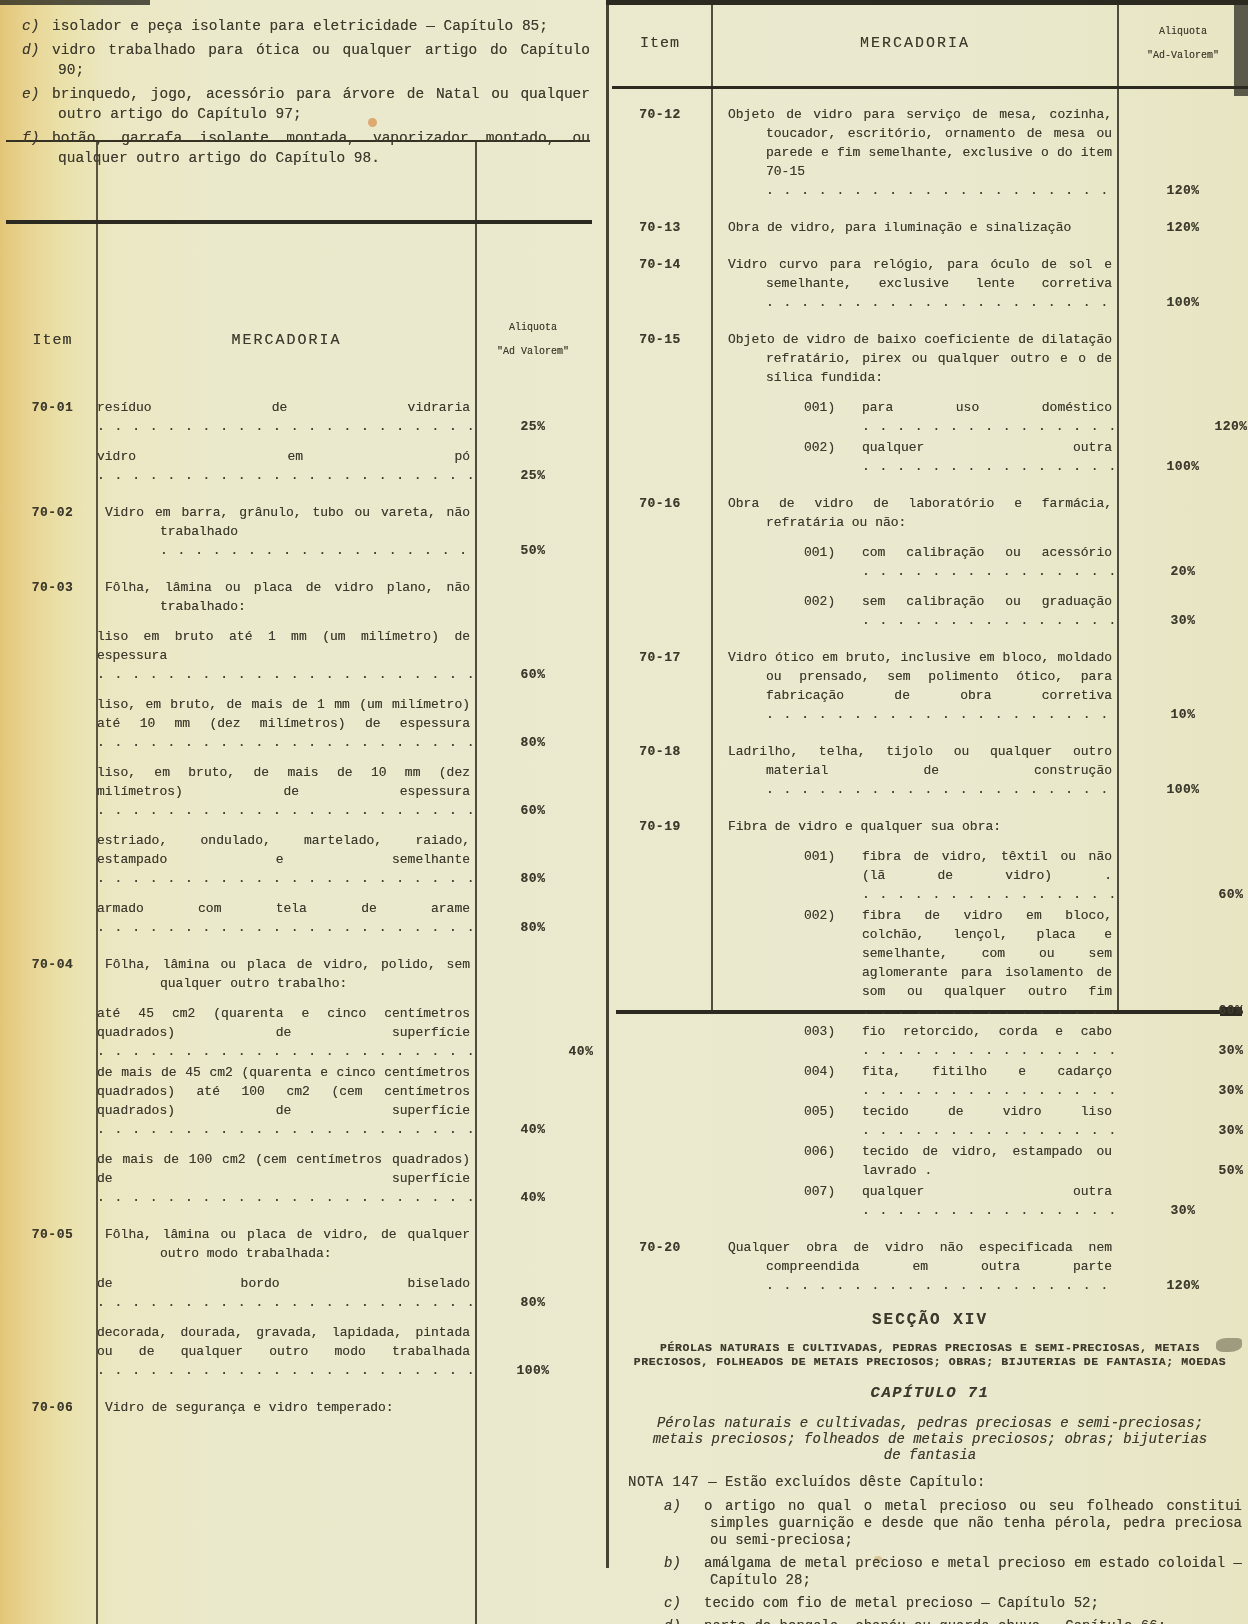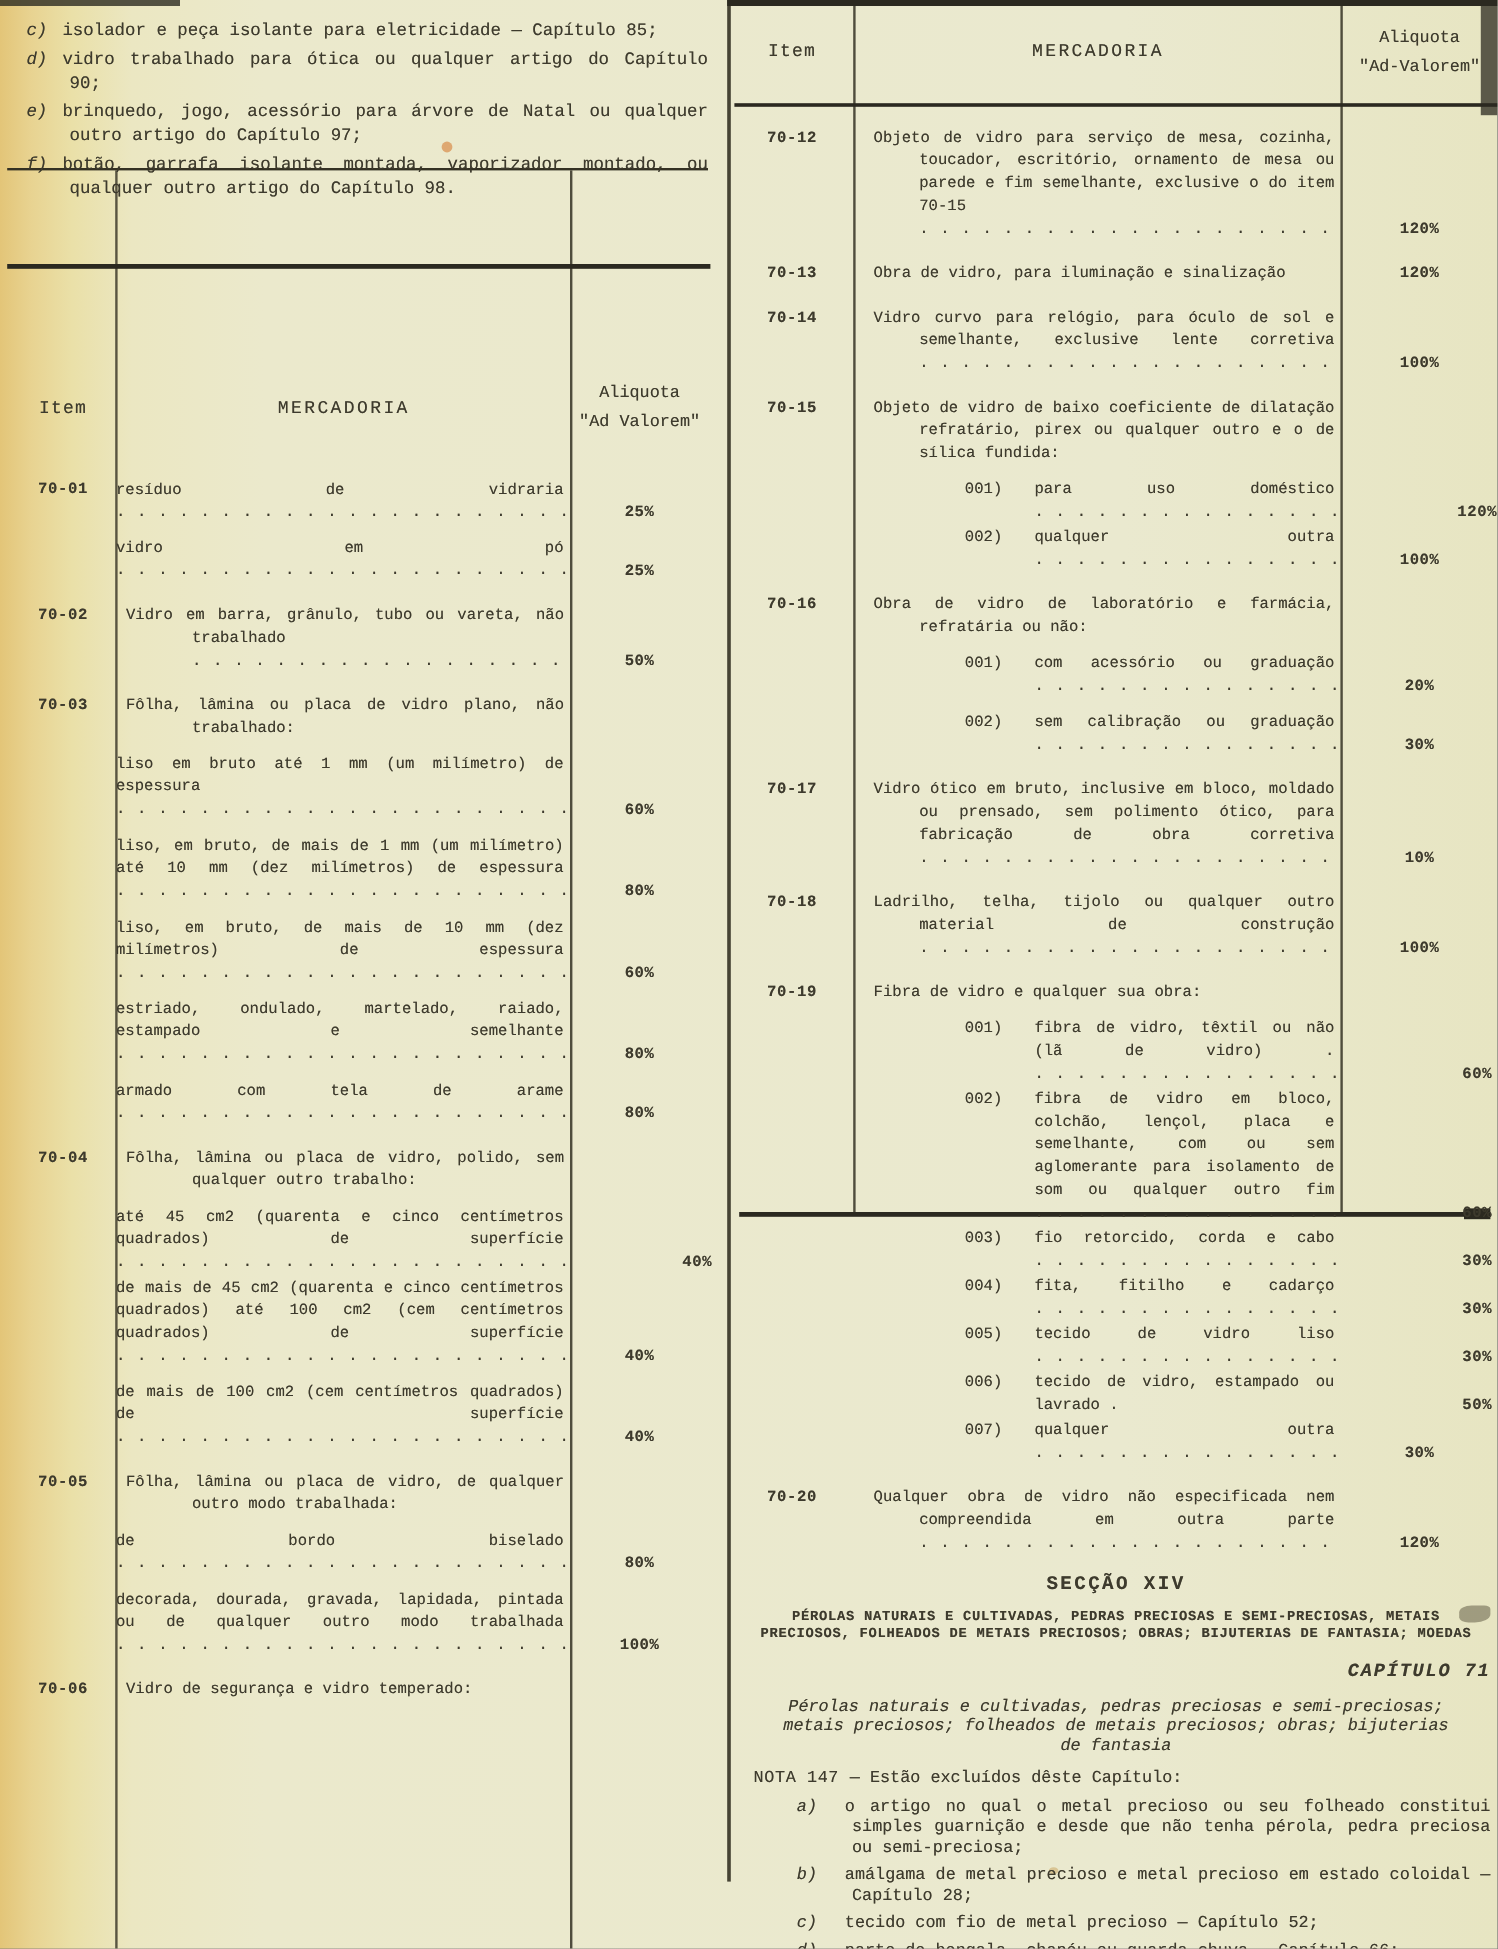--- a/index.html
+++ b/index.html
@@ -44,21 +44,21 @@
   .intro { list-style:none; padding:6px 0 0 14px; font-size:14.5px; line-height:20px; }
   .intro li { padding-left:36px; text-indent:-36px; margin-bottom:4px; text-align:justify; }
   .intro .ilab { font-style:italic; display:inline-block; width:30px; text-indent:0; }
 
   
   .thead { display:grid; font-size:15px; }
   .lt .thead { grid-template-columns:89px 379px 114px; height:80px; margin-top:132px; }
   .rt .thead { grid-template-columns:104px 406px 130px; height:87px; }
   .thead .h-item { align-self:center; text-align:center; letter-spacing:1px; }
   .thead .h-merc { align-self:center; text-align:center; letter-spacing:2px; }
-  .thead .h-ali  { align-self:center; text-align:center; font-size:14px; line-height:24px; }
+  .thead .h-ali  { align-self:center; text-align:center; font-size:10px; line-height:24px; }
   .tbody { font-size:13px; line-height:19px; }
 
   .trow { display:grid; margin-top:18px; }
   .lt .trow { grid-template-columns:89px 493px; }
   .rt .trow { grid-template-columns:104px 536px; }
   .titem { font-weight:700; letter-spacing:.5px; text-align:center; padding-top:0; }
   .tdesc {}
 
   .entry { display:grid; margin-bottom:11px; }
   .lt .entry { grid-template-columns:379px 114px; }
@@ -76,21 +76,21 @@
   .etext.dotted::after {
     content:" . . . . . . . . . . . . . . . . . . . . . . . . . . . . . . . . . . . . . . . . . . . . . . . . . . . . . . . . . . . . . . . . . . . . . . . . . . . .";
     white-space:nowrap; letter-spacing:1px;
   }
   .rate { align-self:end; text-align:center; font-weight:700; letter-spacing:.5px; padding-bottom:0; }
 
   
   .section { padding:0 6px 0 10px; }
   .sec-title { text-align:center; margin-top:16px; font-size:16px; font-weight:700; letter-spacing:2px; }
   .sec-sub { text-align:center; margin:12px auto 0; width:600px; font-size:11.5px; line-height:14px; font-weight:700; letter-spacing:.6px; }
-  .sec-chap { text-align:right; margin-top:15px; font-size:15.5px; font-weight:700; font-style:italic; letter-spacing:1.5px; }
+  .sec-chap { text-align:center; margin-top:15px; font-size:15.5px; font-weight:700; font-style:italic; letter-spacing:1.5px; }
   .sec-chapdesc { text-align:center; margin:13px auto 0; width:560px; font-style:italic; font-size:14px; line-height:16px; }
   .notes { margin-top:11px; font-size:14px; line-height:17px; }
   .nota { margin-top:9px; text-align:justify; padding-left:34px; text-indent:-24px; }
   .nota .nlabel { letter-spacing:.5px; }
   .nlist { margin-top:7px; }
   .nitem { padding-left:92px; text-indent:-46px; text-align:justify; margin-top:6px; }
   .nitem .nlab { display:inline-block; width:40px; text-indent:0; font-style:italic; }
 </style>
 </head>
 <body>
@@ -290,21 +290,21 @@
             </div>
           </div>
           <div class="trow">
             <div class="titem">70-16</div>
             <div class="tdesc">
               <div class="entry">
                 <div class="etext main"><span class="ttxt">Obra de vidro de laboratório e farmácia, refratária ou não:</span></div>
                 <div class="rate"></div>
               </div>
               <div class="entry">
-                <div class="etext sub dotted"><span class="scode">001)</span><span class="ttxt">com acessório ou graduação</span></div>
+                <div class="etext sub dotted"><span class="scode">001)</span><span class="ttxt">com calibração ou acessório</span></div>
                 <div class="rate">20%</div>
               </div>
               <div class="entry">
                 <div class="etext sub dotted"><span class="scode">002)</span><span class="ttxt">sem calibração ou graduação</span></div>
                 <div class="rate">30%</div>
               </div>
             </div>
           </div>
           <div class="trow">
             <div class="titem">70-17</div>

